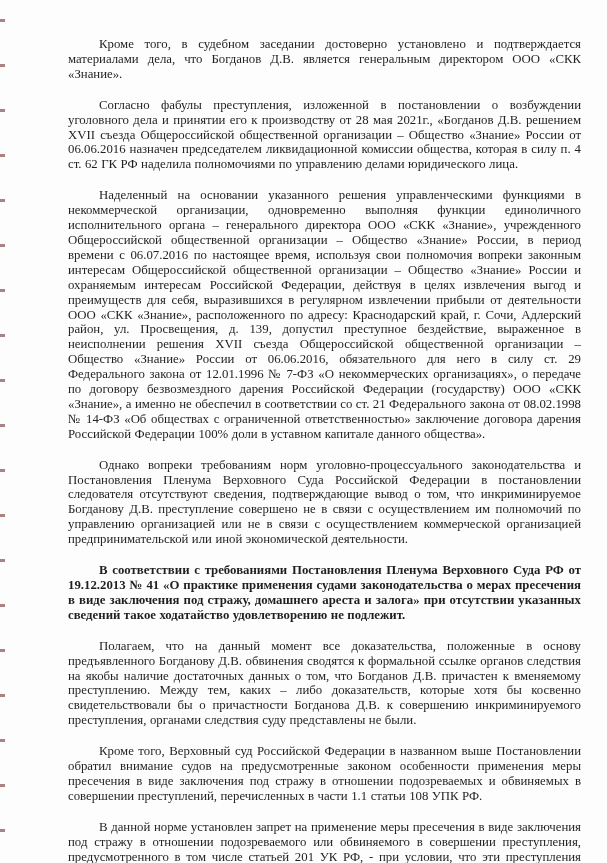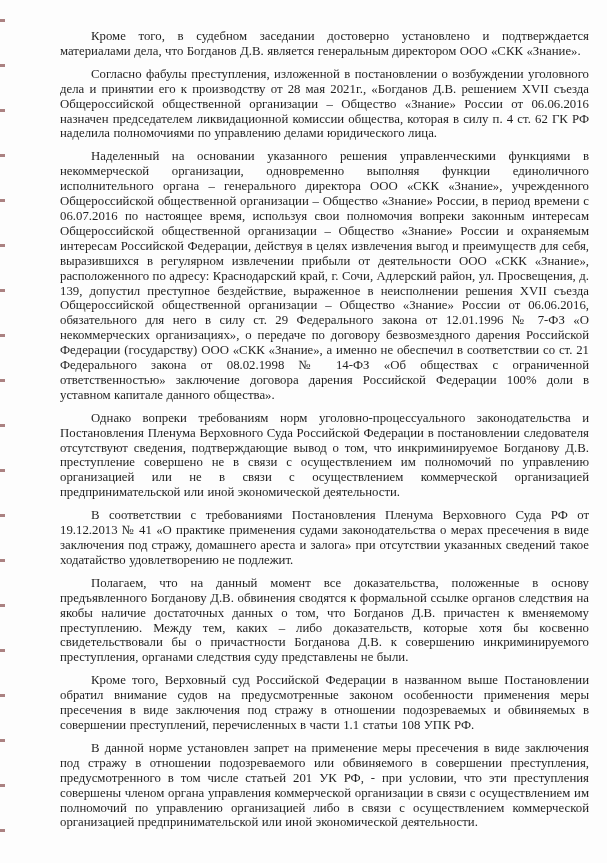--- a/index.html
+++ b/index.html
@@ -34,27 +34,27 @@
     position: absolute;
     left: 52px;
     top: 21px;
     width: 545px;
     color: #1f1f1f;
     font-size: 12.8px;
     line-height: 14.9px;
     text-align: justify;
   }
   .para {
-    margin: 8px;
+    margin: 16px;
     padding: 0;
     text-indent: 31px;
     word-spacing: 0.02em;
   }
   .para.bold {
-    font-weight: 400;
+    font-weight: 700;
   }
 </style>
 </head>
 <body>
 
 <div class="page">
   <div class="scan-artifact-strip"></div>
   <div class="text-block">
     <p class="para">Кроме того, в судебном заседании достоверно установлено и подтверждается материалами дела, что Богданов Д.В. является генеральным директором ООО «СКК «Знание».</p>
     <p class="para">Согласно фабулы преступления, изложенной в постановлении о возбуждении уголовного дела и принятии его к производству от 28 мая 2021г., «Богданов Д.В. решением XVII съезда Общероссийской общественной организации – Общество «Знание» России от 06.06.2016 назначен председателем ликвидационной комиссии общества, которая в силу п. 4 ст. 62 ГК РФ наделила полномочиями по управлению делами юридического лица.</p>

